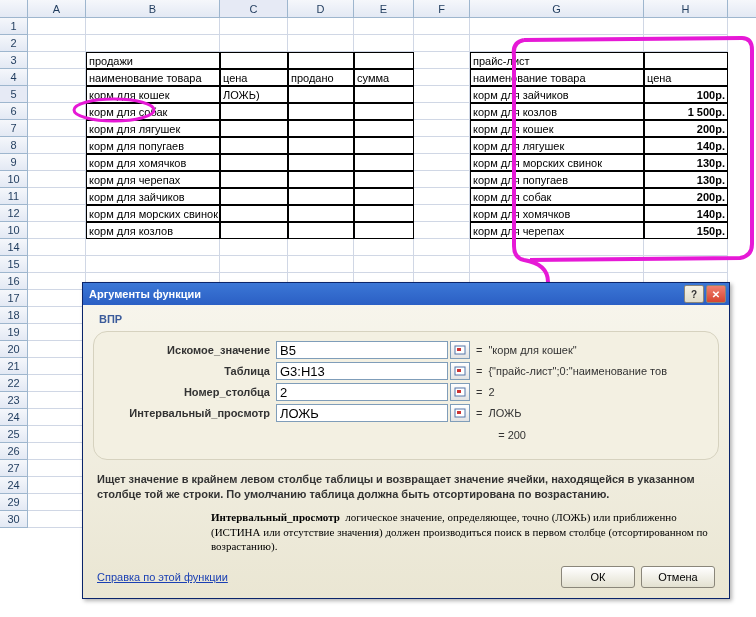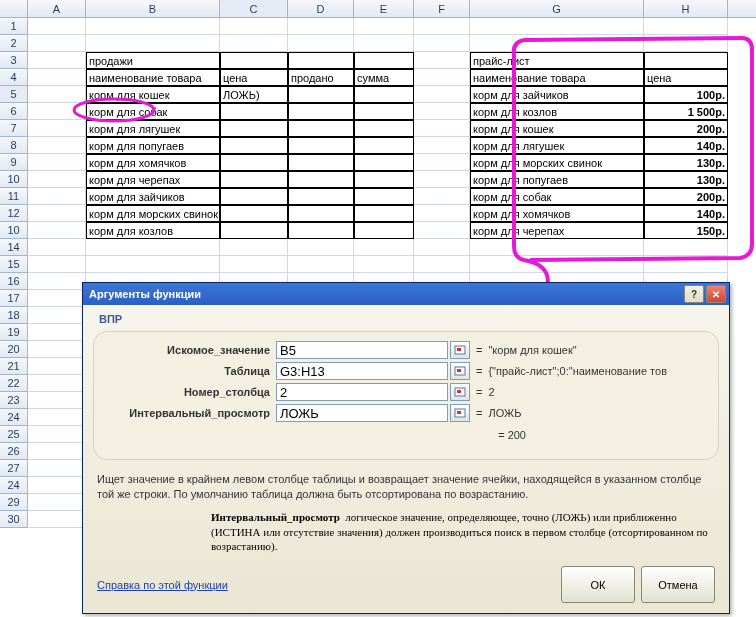--- a/index.html
+++ b/index.html
@@ -29,28 +29,28 @@
   .func-name { color: #3b5b9b; font-weight: bold; margin: 2px 0 6px 6px; }
   .arg-area { background: #f3f0e2; border: 1px solid #d6d2bf; border-radius: 14px; padding: 6px 16px 14px; margin-bottom: 12px; }
   .arg-row { display: flex; align-items: center; margin: 3px 0; }
   .arg-row .lbl { width: 160px; text-align: right; font-weight: bold; margin-right: 6px; color: #333; }
   .arg-row input { width: 172px; height: 18px; border: 1px solid #7f9db9; padding: 0 3px; font-size: 13px; font-family: inherit; }
   .ref-btn { width: 20px; height: 18px; border: 1px solid #7f9db9; background: linear-gradient(#fff,#e3e3e3); margin-left: 2px; display:flex; align-items:center; justify-content:center; }
   .ref-btn svg{ display:block;}
   .arg-row .eq { margin: 0 6px; color: #333; }
   .arg-row .rval { color: #333; }
   .result-row { text-align:right; padding: 4px 176px 4px 0; color:#333;}
-  .desc { color: #333; margin: 4px 4px 8px; line-height: 1.35; }
+  .desc { color: #333; margin: 4px 4px 8px; line-height: 1.35; font-weight: bold; }
   .desc-arg { margin: 4px 4px 10px 118px; line-height:1.35;font-family:Liberation Serif, serif; }
   .desc-arg .b { font-weight: bold; }
   .value-line { margin: 6px 4px 8px; color:#333; }
   .dlg-footer { display:flex; align-items:center; padding: 2px 4px 2px 4px; }
   .dlg-footer a { color: #1a3fb3; text-decoration: underline; }
   .dlg-footer .sp { flex:1; }
-  .btn { width: 74px; height: 37px; background: linear-gradient(#fff,#e3e1d0); border: 1px solid #8a867a; border-radius: 3px; margin-left: 6px; font-size:11px; }
+  .btn { width: 74px; height: 22px; background: linear-gradient(#fff,#e3e1d0); border: 1px solid #8a867a; border-radius: 3px; margin-left: 6px; font-size:11px; }
   
   
   .ann { position:absolute; pointer-events:none; }
 </style>
 </head>
 <body>
 
 <div class="sheet">
   <div class="col-headers">
     <div class="corner"></div>

